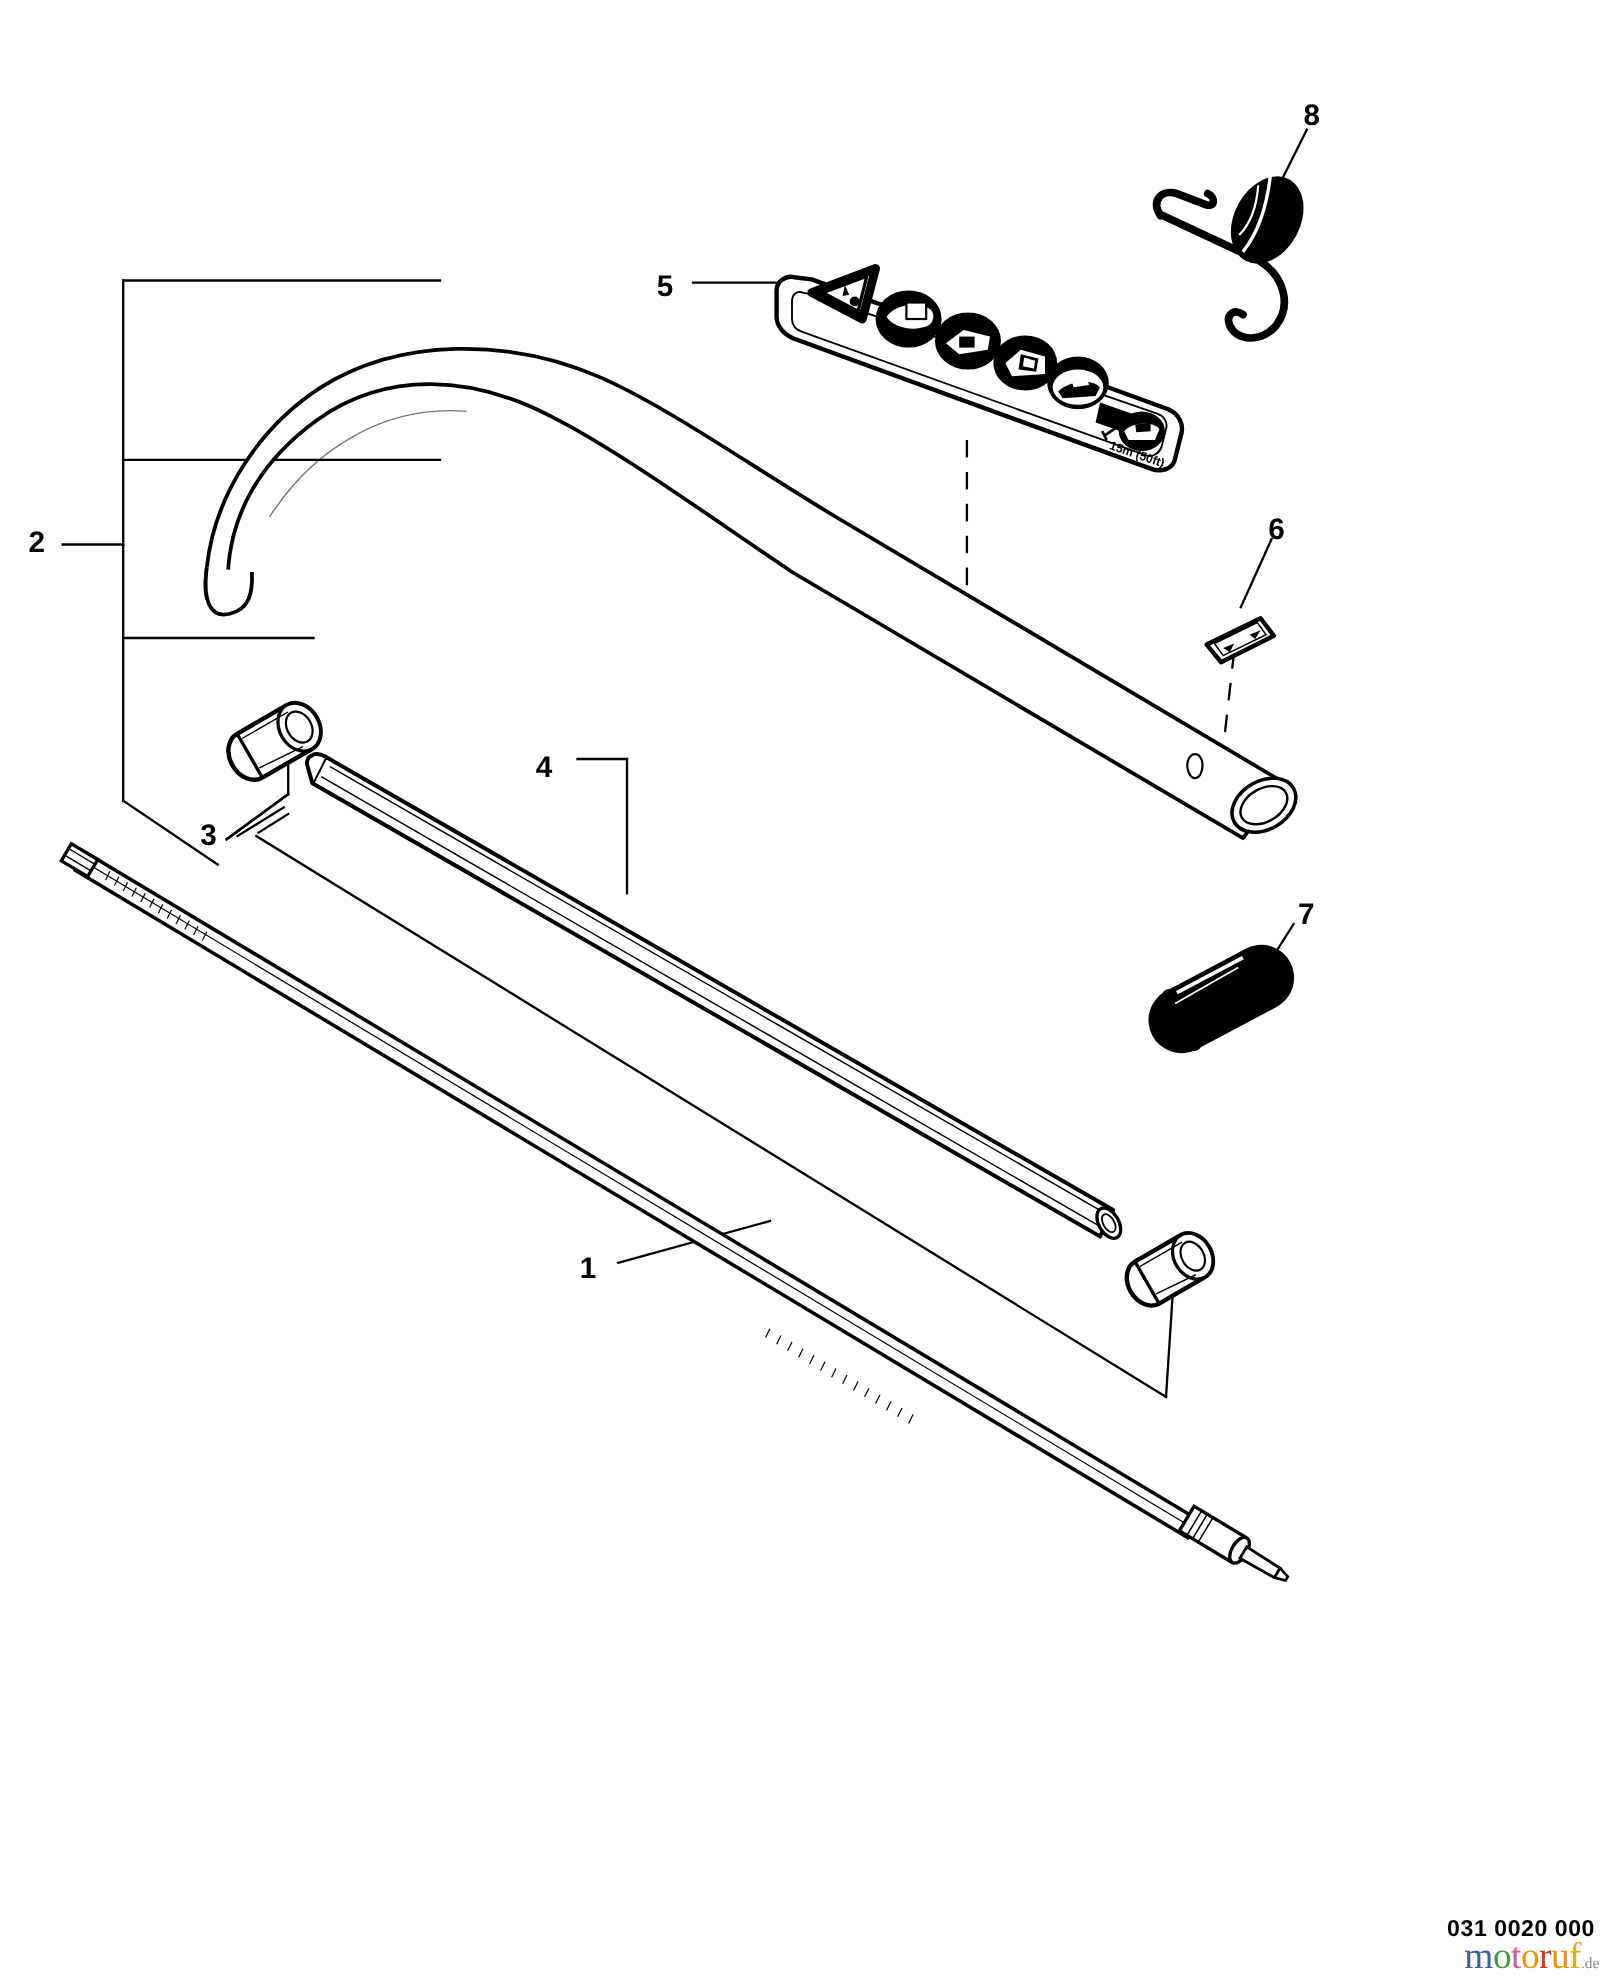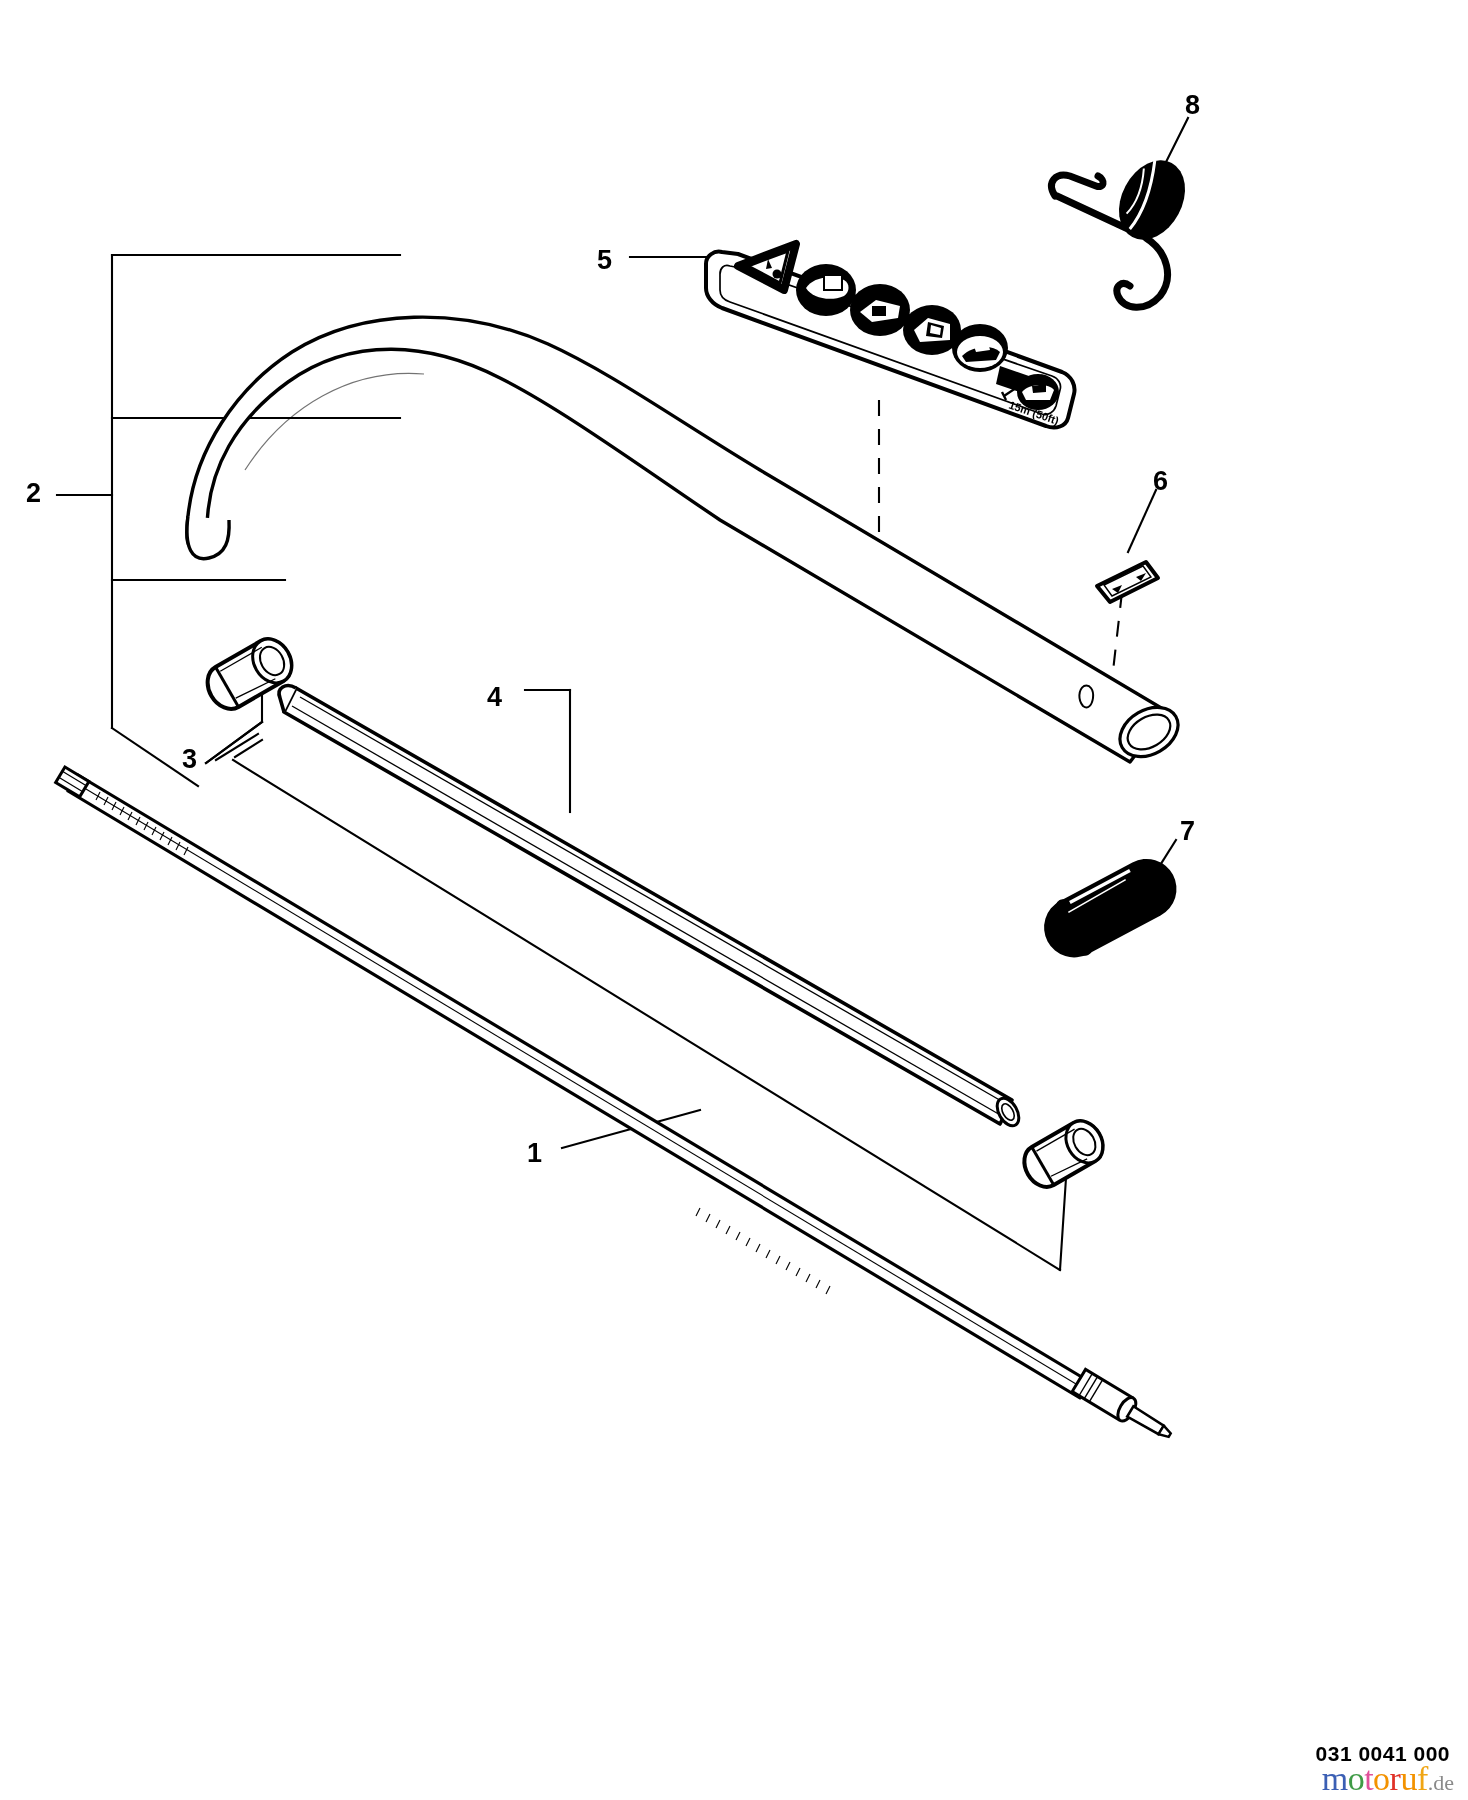--- a/index.html
+++ b/index.html
@@ -55,21 +55,21 @@
     right: 14px;
     top: 1762px;
     font-family: "Liberation Serif", serif;
     font-size: 34px;
     line-height: 1;
     white-space: nowrap;
     letter-spacing: -0.5px;
   }
   .brand span { display: inline; }
   .brand .suffix {
-    font-size: 22px;
+    font-size: 14px;
     color: #8a8a8a;
     letter-spacing: 0;
     text-align: right;
   }
 </style>
 </head>
 <body>
 
 <div id="diagram-root">
 
@@ -335,19 +335,19 @@
 
   <div class="callout-num" style="left:527px; top:1140px;">1</div>
   <div class="callout-num" style="left:26px; top:480px;">2</div>
   <div class="callout-num" style="left:182px; top:746px;">3</div>
   <div class="callout-num" style="left:487px; top:684px;">4</div>
   <div class="callout-num" style="left:597px; top:247px;">5</div>
   <div class="callout-num" style="left:1153px; top:468px;">6</div>
   <div class="callout-num" style="left:1180px; top:818px;">7</div>
   <div class="callout-num" style="left:1185px; top:92px;">8</div>
 
-  <div class="partno">031 0041 000</div>
+  <div class="partno">031 0020 000</div>
 
   <div class="brand">
     <span style="color: rgb(59, 95, 180);">m</span><span style="color: rgb(63, 155, 70);">o</span><span style="color: rgb(224, 81, 154);">t</span><span style="color: rgb(243, 146, 0);">o</span><span style="color: rgb(224, 49, 39);">r</span><span style="color: rgb(243, 146, 0);">u</span><span style="color: rgb(240, 165, 19);">f</span><span class="suffix" style="color: rgb(138, 138, 138);">.de</span>
   </div>
 
 </div>
 
 </body></html>

